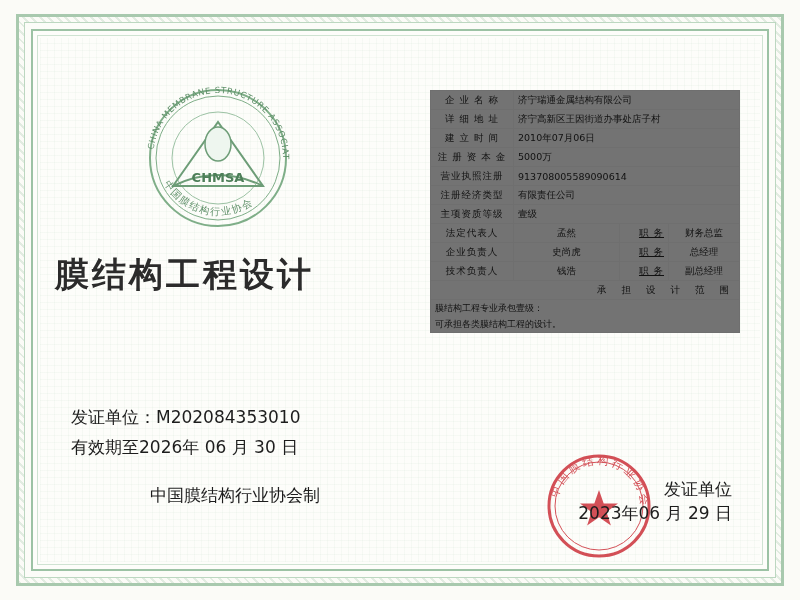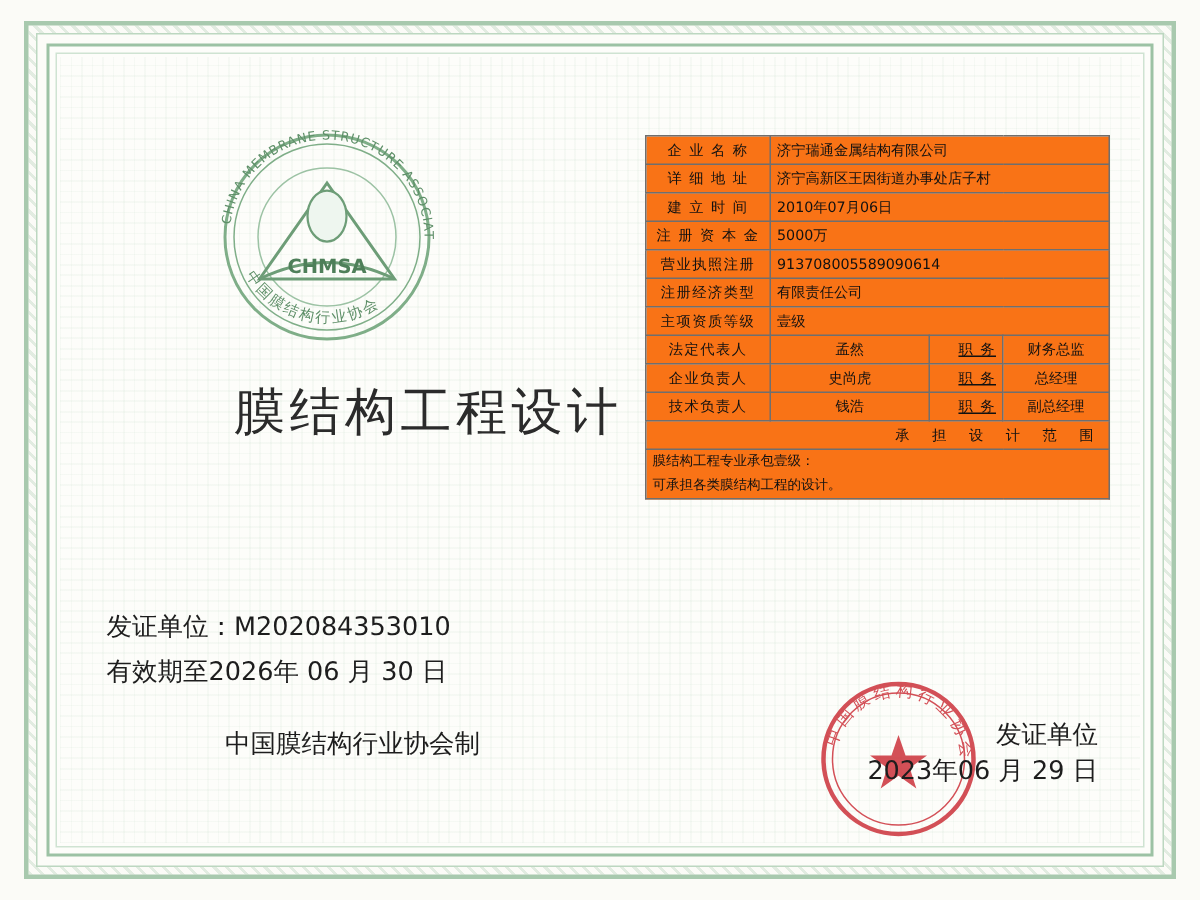--- a/index.html
+++ b/index.html
@@ -69,24 +69,24 @@
   .emblem {
     position: absolute;
     left: 78px; top: 18px;
     width: 170px; height: 165px;
   }
   .emblem svg { display:block; }
 
   .title-main, .title-sub {
     position: absolute;
     width: 360px;
-    text-align: right;
+    text-align: left;
     color: #2b2b2b;
     font-family: "DejaVu Sans", "Liberation Sans", sans-serif;
-    font-weight: normal;
+    font-weight: bold;
     letter-spacing: 3px;
   }
   .title-main { top: 192px; font-size: 34px; }
   .title-sub  { top: 250px; font-size: 40px; letter-spacing: 12px; }
 
   .cert-no, .valid {
     position: absolute;
     left: 16px;
     width: 344px;
     text-align: left;
@@ -116,21 +116,21 @@
     border-collapse: collapse;
     width: 310px;
     font-size: 9.5px;
     font-family: "DejaVu Sans", "Liberation Sans", sans-serif;
     color: #111;
   }
   table.info td {
     border: 1px solid #6f6f6f;
     height: 18px;
     padding: 0 4px;
-    background: #f97316;
+    background: #737373;
   }
   td.lab {
     width: 74px;
     text-align: center;
     letter-spacing: 1px;
     white-space: nowrap;
   }
   td.val { text-align: left; padding-left: 6px; }
   td.lab2 { width: 40px; text-align: right; letter-spacing: 1px; text-decoration: underline; }
   td.val2 { width: 62px; text-align: center; }

